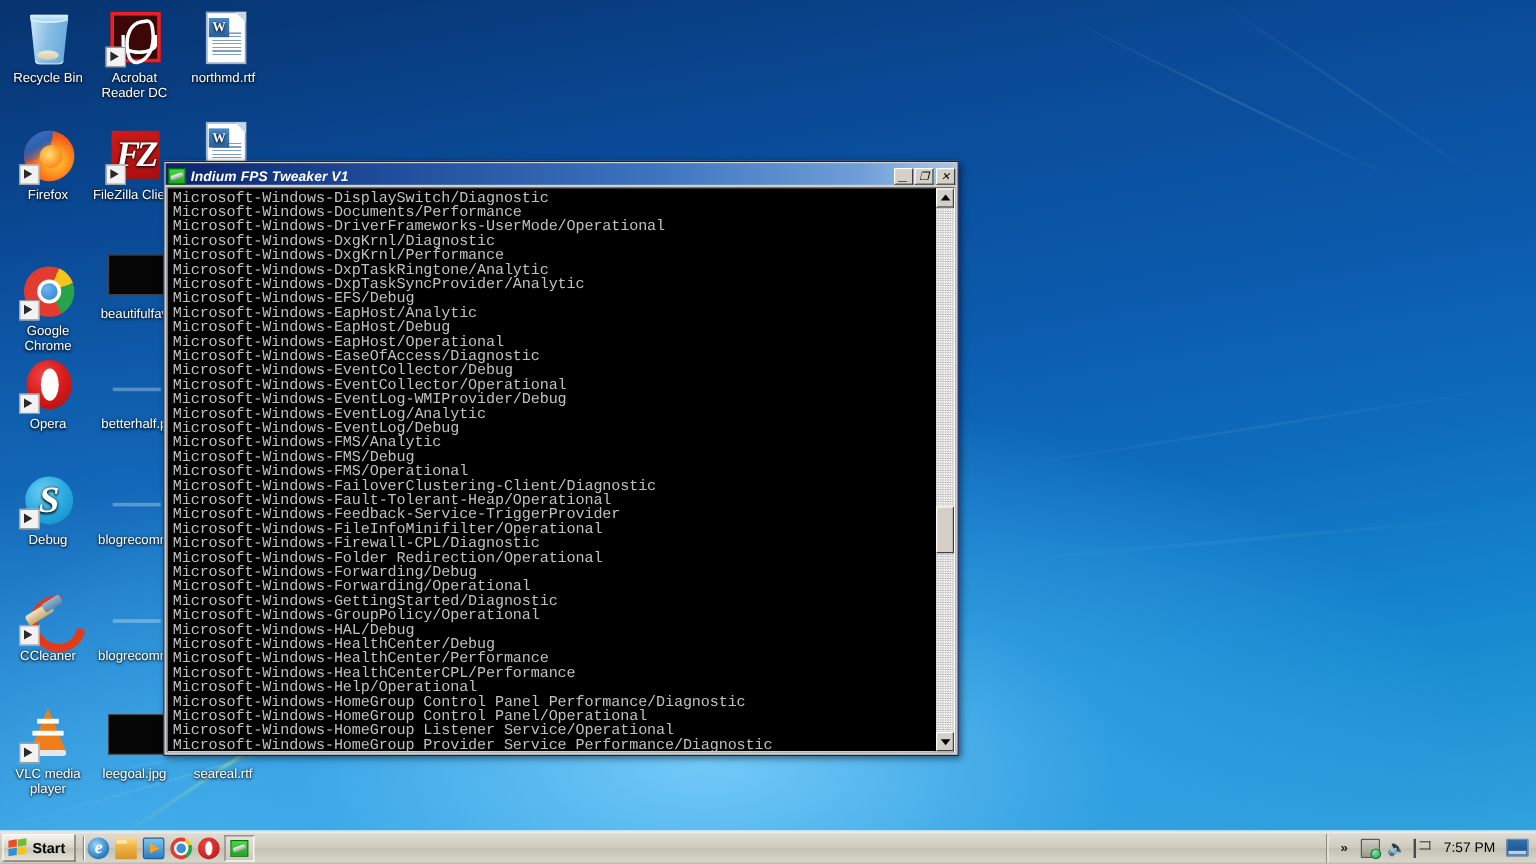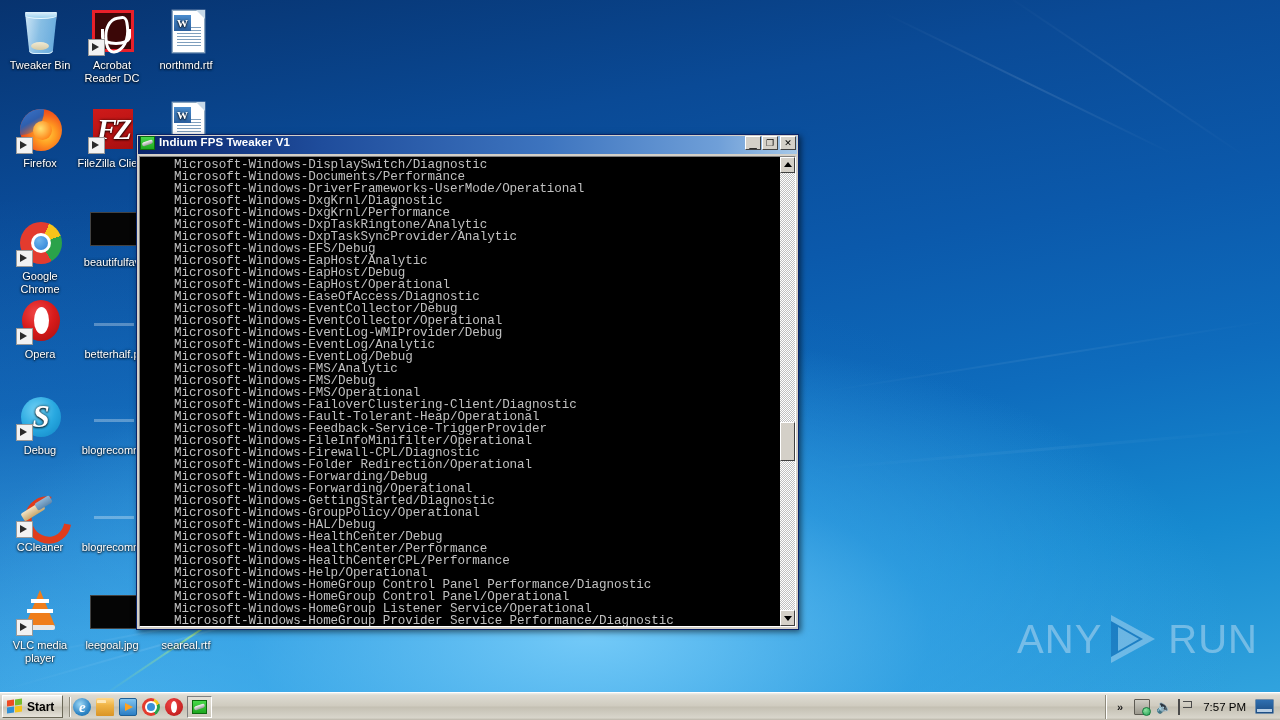--- a/index.html
+++ b/index.html
@@ -339,23 +339,24 @@
     background: #d4d0c8;
     border: 1px solid #0a246a;
     box-shadow: 2px 2px 6px rgba(0,0,0,0.55);
     box-sizing: border-box;
   }
   #title-bar {
     height: 18px;
     margin: 1px;
     background: linear-gradient(90deg, #0a246a 0%, #1f4d9c 28%, #3d74bf 62%, #6f9fd8 88%, #a6c8e8 100%);
     display: flex;
-    align-items: flex-start;
+    align-items: flex-end;
     padding: 0 1px 0 2px;
     box-sizing: border-box;
+    font-style: italic;
   }
   #title-icon {
     width: 15px; height: 14px;
     background: linear-gradient(180deg, #49d84a 0%, #1ea81f 100%);
     border: 1px solid #0b6a0c;
     position: relative;
     flex: 0 0 auto;
     margin-right: 4px;
     box-sizing: border-box;
   }
@@ -400,21 +401,20 @@
   #title-close { margin-left: 2px; }
 
   #console-body {
     position: absolute;
     left: 2px; right: 2px; top: 21px; bottom: 2px;
     background: #000000;
     border: 1px solid;
     border-color: #808080 #ffffff #ffffff #808080;
     box-sizing: border-box;
     display: flex;
-    padding-left: 30px;
   }
   #console-text {
     flex: 1 1 auto;
     overflow: hidden;
     padding: 2px 0 0 4px;
     color: #c0c0c0;
     font-family: "Liberation Mono", "DejaVu Sans Mono", monospace;
     font-size: 12.6px;
     line-height: 12.0px;
     letter-spacing: -0.1px;
@@ -779,21 +779,21 @@
   <div class="streak" style="left:0px; top:690px; width:340px; height:2px; transform: rotate(-16deg); opacity:.45;"></div>
   <div class="streak" style="left:0px; top:660px; width:300px; height:2px; transform: rotate(-11deg); opacity:.30;"></div>
   <div class="glowline" style="left:95px; top:700px; width:330px; height:2px; background:linear-gradient(90deg, rgba(150,230,120,0) 0%, rgba(175,240,130,0.85) 45%, rgba(150,230,120,0) 100%); transform: rotate(-34deg); filter: blur(0.7px);"></div>
   <div class="glowline" style="left:640px; top:706px; width:420px; height:90px; background:radial-gradient(ellipse at center, rgba(190,235,255,0.30) 0%, rgba(190,235,255,0) 70%);"></div>
 
   <div id="desktop-icons">
       <div class="icon" style="left: 3px; top: 8px;">
         <div class="glyph">
           <div class="ic-recycle"></div>
         </div>
-        <span class="lbl">Tweaker Bin</span>
+        <span class="lbl">Recycle Bin</span>
       </div>
       <div class="icon" style="left: 75px; top: 8px;">
         <div class="glyph">
           <div class="ic-acrobat">
             <div class="a-swirl"></div>
             <div class="a-swirl2"></div>
           </div>
           <div class="shortcut-arrow"></div>
         </div>
         <span class="lbl">Acrobat<br>Reader DC</span>
@@ -937,29 +937,20 @@
         <div class="sb-btn up"></div>
         <div id="sb-track">
           <div id="sb-thumb"></div>
         </div>
         <div class="sb-btn down"></div>
       </div>
     </div>
 
   </div>
 
-  <div id="watermark">
-    <div class="wtext">ANY</div>
-    <div class="wlogo">
-      <div class="tri-outer"></div>
-      <div class="tri-inner"></div>
-      <div class="tri-fill"></div>
-    </div>
-    <div class="wtext">RUN</div>
-  </div>
 
   <div id="taskbar">
 
     <div id="start-button">
       <div id="start-logo">
         <i></i>
           <i></i>
           <i></i>
           <i></i>
       </div>

